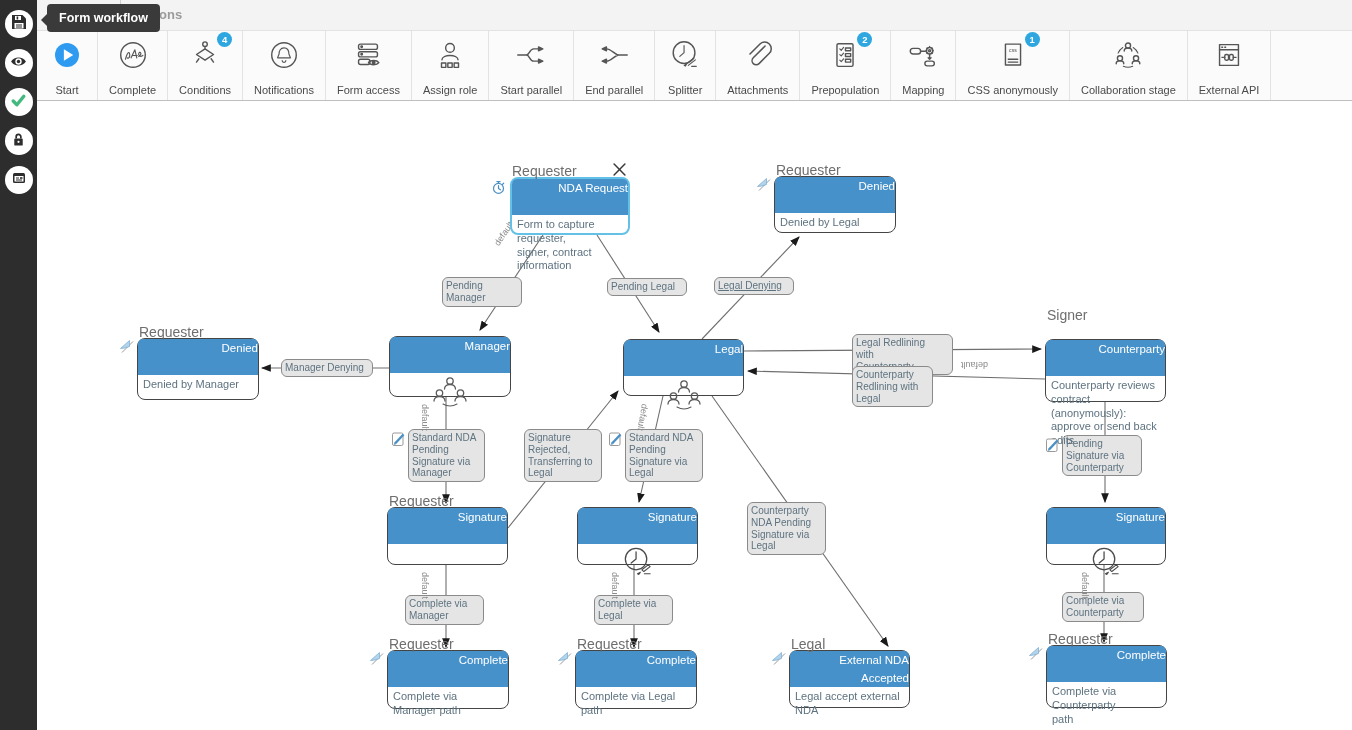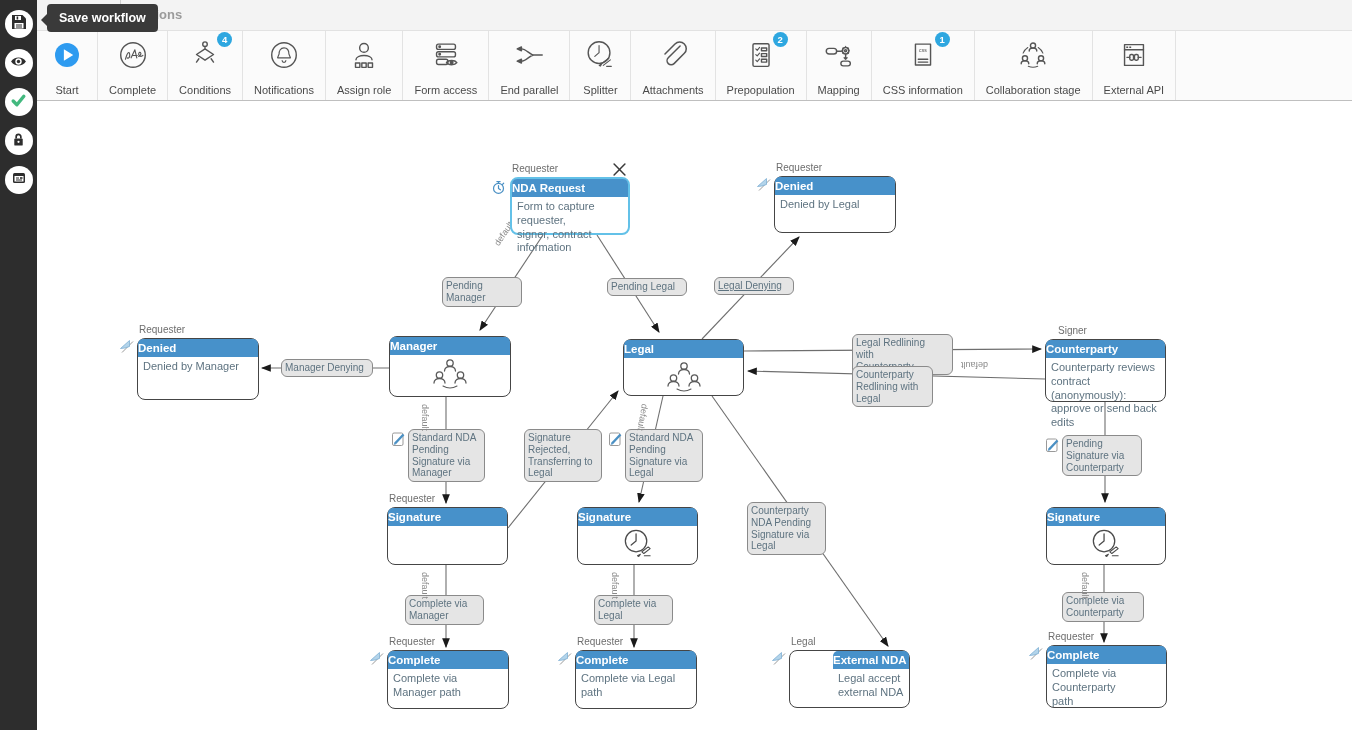--- a/index.html
+++ b/index.html
@@ -27,25 +27,25 @@
   
   #tooltip{position:absolute;left:47px;top:4px;background:#3a3a3a;color:#fff;font-size:12.5px;
     font-weight:bold;padding:7px 12px;border-radius:4px;z-index:9;white-space:nowrap;}
   #tooltip:before{content:"";position:absolute;left:-6px;top:10px;border:6px solid transparent;
     border-right-color:#3a3a3a;border-left:0;}
   
   #edges{position:absolute;left:0;top:0;z-index:1;}
   .node{position:absolute;background:#fff;border:1.6px solid #454545;border-radius:8px;
     box-sizing:border-box;z-index:3;cursor:pointer;}
   .node.selected{border:2px solid var(--sel);}
-  .node-header{height:18px;background:var(--hdr);color:#fff;font-weight:bold;font-size:11.5px;
-    line-height:18px;text-align:left;border-radius:5px 5px 0 0;}
+  .node-header{height:36px;background:var(--hdr);color:#fff;font-weight:normal;font-size:11.5px;
+    line-height:18px;text-align:right;border-radius:5px 5px 0 0;}
   .node-body{font-size:11px;color:#5e7380;padding:3px 5px 0 5px;line-height:1.25;white-space:pre-line;}
   .node-iconbox{display:flex;justify-content:center;align-items:center;margin-top:1px;}
-  .role{position:absolute;font-size:10px;color:#6e6e6e;z-index:3;}
+  .role{position:absolute;font-size:14px;color:#6e6e6e;z-index:3;}
   .elabel{position:absolute;background:#e5e5e5;border:1px solid #8a8a8a;border-radius:6px;
     font-size:10px;color:#5e7380;text-align:left;line-height:1.18;padding:2px 3px;
     white-space:pre-line;box-sizing:border-box;z-index:2;cursor:pointer;}
   .dlabel{position:absolute;font-size:9px;color:#8a8a8a;z-index:2;}
   .mini{position:absolute;z-index:3;}
 </style>
 </head>
 <body>
 
 <div id="sidebar">
@@ -135,50 +135,62 @@
             <path d="M18,10.5 c-3.8,0 -5.2,3 -5.2,6.5 l-1.6,4 h13.6 l-1.6,-4 c0,-3.5 -1.4,-6.5 -5.2,-6.5 z M16,23.8 a2,2 0 0 0 4,0" stroke-width="1.2"></path>
           </g>
         </svg>
       </span>
     <span class="tb-label">Notifications</span>
     </div>
     <div class="tb-item">
       <span class="tb-icon">
         <svg width="34" height="34" viewBox="0 0 36 36">
           <g fill="none" stroke="#555" stroke-width="1.5" stroke-linecap="round" stroke-linejoin="round">
-            <circle cx="18" cy="10.5" r="4.6"></circle>
-            <path d="M9.5,23 c0,-6 17,-6 17,0"></path>
-            <rect x="9" y="26.5" width="4.6" height="4.6"></rect>
-            <rect x="15.7" y="26.5" width="4.6" height="4.6"></rect>
-            <rect x="22.4" y="26.5" width="4.6" height="4.6"></rect>
-          </g>
-        </svg>
-      </span>
-    <span class="tb-label">Assign role</span>
-    </div>
-    <div class="tb-item">
-      <span class="tb-icon">
-        <svg width="34" height="34" viewBox="0 0 36 36">
-          <g fill="none" stroke="#555" stroke-width="1.5" stroke-linecap="round" stroke-linejoin="round">
             <rect x="8" y="6.5" width="20" height="5.5" rx="2"></rect>
             <rect x="8" y="14.5" width="20" height="5.5" rx="2"></rect>
             <rect x="8" y="22.5" width="12" height="5.5" rx="2"></rect>
             <path d="M18.5,26 c2,-3 9,-3 11,0 c-2,3 -9,3 -11,0 z"></path>
             <circle cx="24" cy="26" r="1.3" fill="#555"></circle>
             <circle cx="11.3" cy="9.2" r="0.8" fill="#555"></circle>
             <circle cx="11.3" cy="17.2" r="0.8" fill="#555"></circle>
           </g>
         </svg>
       </span>
     <span class="tb-label">Form access</span>
     </div>
     <div class="tb-item">
       <span class="tb-icon">
         <svg width="34" height="34" viewBox="0 0 36 36">
           <g fill="none" stroke="#555" stroke-width="1.5" stroke-linecap="round" stroke-linejoin="round">
+            <circle cx="18" cy="10.5" r="4.6"></circle>
+            <path d="M9.5,23 c0,-6 17,-6 17,0"></path>
+            <rect x="9" y="26.5" width="4.6" height="4.6"></rect>
+            <rect x="15.7" y="26.5" width="4.6" height="4.6"></rect>
+            <rect x="22.4" y="26.5" width="4.6" height="4.6"></rect>
+          </g>
+        </svg>
+      </span>
+    <span class="tb-label">Assign role</span>
+    </div>
+    <div class="tb-item">
+      <span class="tb-icon">
+        <svg width="34" height="34" viewBox="0 0 36 36">
+          <g fill="none" stroke="#555" stroke-width="1.5" stroke-linecap="round" stroke-linejoin="round">
+            <path d="M4,18 H13 M13,18 C17,18 16,11.5 21,11.5 H26 M13,18 C17,18 16,24.5 21,24.5 H26"></path>
+            <path d="M26,9.5 l4.5,2 -4.5,2 z" fill="#555"></path>
+            <path d="M26,22.5 l4.5,2 -4.5,2 z" fill="#555"></path>
+          </g>
+        </svg>
+      </span>
+    <span class="tb-label">Start parallel</span>
+    </div>
+    <div class="tb-item">
+      <span class="tb-icon">
+        <svg width="34" height="34" viewBox="0 0 36 36">
+          <g fill="none" stroke="#555" stroke-width="1.5" stroke-linecap="round" stroke-linejoin="round">
             <path d="M32,18 H23 M10,11.5 C15,11.5 19,18 23,18 M10,24.5 C15,24.5 19,18 23,18"></path>
             <path d="M10,9.5 l-4.5,2 4.5,2 z" fill="#555"></path>
             <path d="M10,22.5 l-4.5,2 4.5,2 z" fill="#555"></path>
           </g>
         </svg>
       </span>
     <span class="tb-label">End parallel</span>
     </div>
     <div class="tb-item">
       <span class="tb-icon">
@@ -235,21 +247,21 @@
       <span class="tb-icon">
         <svg width="34" height="34" viewBox="0 0 36 36">
           <g fill="none" stroke="#555" stroke-width="1.5" stroke-linecap="round" stroke-linejoin="round">
             <rect x="10" y="6.5" width="16" height="22"></rect>
             <text x="18" y="14.5" text-anchor="middle" font-size="5.5" fill="#555" stroke="none" font-family="inherit">css</text>
             <path d="M13,22.5 h10 M13,25.5 h10"></path>
           </g>
         </svg>
         <span class="badge">1</span>
       </span>
-    <span class="tb-label">CSS information</span>
+    <span class="tb-label">CSS anonymously</span>
     </div>
     <div class="tb-item">
       <span class="tb-icon">
         <svg width="34" height="34" viewBox="0 0 36 36">
           <g fill="none" stroke="#555" stroke-width="1.5" stroke-linecap="round" stroke-linejoin="round">
             <circle cx="18" cy="8" r="2.7"></circle>
             <path d="M14,13.8 c0,-4.2 8,-4.2 8,0"></path>
             <circle cx="9.5" cy="21.5" r="2.7"></circle>
             <path d="M5.5,27.3 c0,-4.2 8,-4.2 8,0"></path>
             <circle cx="26.5" cy="21.5" r="2.7"></circle>
@@ -271,21 +283,21 @@
             <path d="M10.5,20.5 h3 M22.5,20.5 h3"></path>
             <rect x="13.5" y="17.5" width="4" height="6" rx="1.5"></rect>
             <rect x="18.5" y="17.5" width="4" height="6" rx="1.5"></rect>
           </g>
         </svg>
       </span>
     <span class="tb-label">External API</span>
     </div>
   </div>
 
-<div id="tooltip">Save workflow</div>
+<div id="tooltip">Form workflow</div>
 
 <svg id="edges" width="1352" height="730">
     <defs>
       <marker id="arr" markerWidth="9" markerHeight="7" refX="8" refY="3.5" orient="auto">
         <path d="M0,0 L9,3.5 L0,7 Z" fill="#1a1a1a"></path>
       </marker>
     </defs>
     <line x1="543" y1="235" x2="480" y2="330" stroke="#6e6e6e" stroke-width="1.1" marker-end="url(#arr)"></line>
     <line x1="597" y1="235" x2="659" y2="332" stroke="#6e6e6e" stroke-width="1.1" marker-end="url(#arr)"></line>
     <line x1="702" y1="339" x2="799" y2="237" stroke="#6e6e6e" stroke-width="1.1" marker-end="url(#arr)"></line>
@@ -367,21 +379,21 @@
           </g>
         </svg>
       </div>
     </article>
     <article class="node" style="left: 1045px; top: 339px; width: 121px; height: 63px;">
       <div class="node-header">Counterparty</div>
       <div class="node-body">Counterparty reviews
 contract (anonymously):
 approve or send back edits</div>
     </article>
-    <span class="role" style="left: 1047px; top: 325px; margin-left: 11px;">Signer</span>
+    <span class="role" style="left: 1047px; top: 307px;">Signer</span>
     <article class="node" style="left: 387px; top: 507px; width: 121px; height: 58px;">
       <div class="node-header">Signature</div>
       <div class="node-body"></div>
     </article>
     <span class="role" style="left: 389px; top: 493px;">Requester</span>
     <article class="node" style="left: 577px; top: 507px; width: 121px; height: 58px;">
       <div class="node-header">Signature</div>
       <div class="node-iconbox">
         <svg width="44" height="35" viewBox="0 0 44 36">
           <g fill="none" stroke="#4a4a4a" stroke-width="1.3" stroke-linecap="round" stroke-linejoin="round">
@@ -415,21 +427,21 @@
       </svg></span>
     <article class="node" style="left: 575px; top: 650px; width: 122px; height: 59px;">
       <div class="node-header">Complete</div>
       <div class="node-body">Complete via Legal path</div>
     </article>
     <span class="role" style="left: 577px; top: 636px;">Requester</span>
     <span class="mini" style="left:557px;top:651px"><svg width="16" height="15" viewBox="0 0 16 15">
         <line x1="3" y1="13.5" x2="14" y2="2.5" stroke="#9a9a9a" stroke-width="1"></line>
         <path d="M1.5,9.5 L10.5,1.5 L10.5,7.5 Q5.5,9.5 1.5,9.5 Z" fill="#b3d4ea" stroke="#7fb0d4" stroke-width="0.8"></path>
       </svg></span>
-    <article class="node" style="left: 789px; top: 650px; width: 121px; height: 58px; padding-left: 43px;">
+    <article class="node" style="left: 789px; top: 650px; width: 121px; height: 58px;">
       <div class="node-header">External NDA Accepted</div>
       <div class="node-body">Legal accept external NDA</div>
     </article>
     <span class="role" style="left: 791px; top: 636px;">Legal</span>
     <span class="mini" style="left:771px;top:651px"><svg width="16" height="15" viewBox="0 0 16 15">
         <line x1="3" y1="13.5" x2="14" y2="2.5" stroke="#9a9a9a" stroke-width="1"></line>
         <path d="M1.5,9.5 L10.5,1.5 L10.5,7.5 Q5.5,9.5 1.5,9.5 Z" fill="#b3d4ea" stroke="#7fb0d4" stroke-width="0.8"></path>
       </svg></span>
     <article class="node" style="left: 1046px; top: 645px; width: 121px; height: 63px;">
       <div class="node-header">Complete</div>

